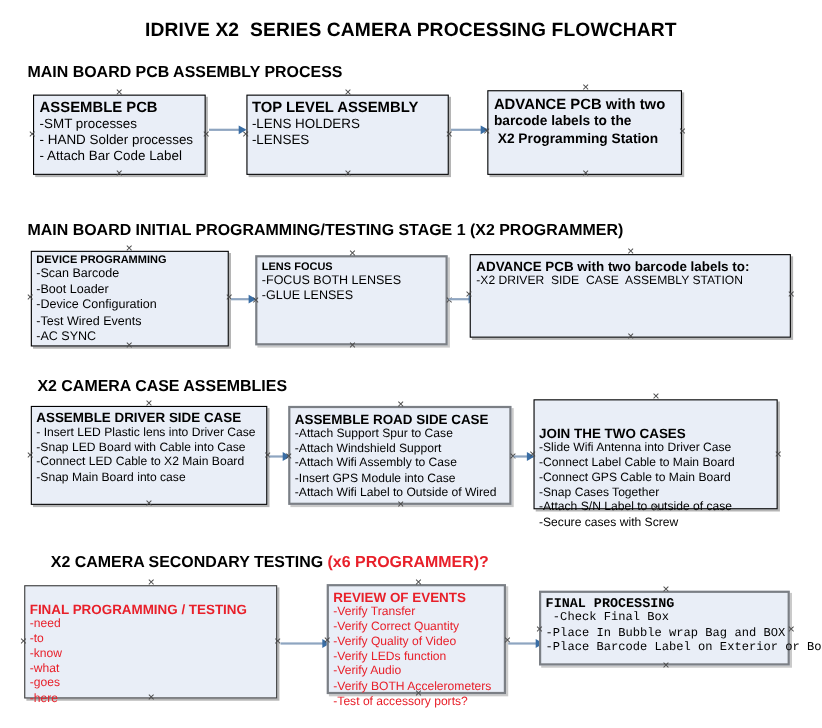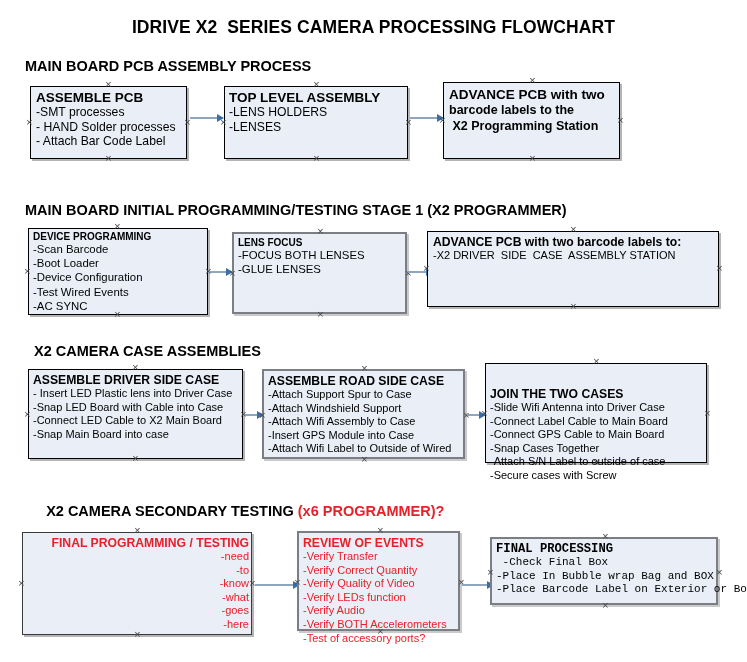--- a/index.html
+++ b/index.html
@@ -241,21 +241,21 @@
     <i class="hx" style="left:107px;top:95px;"></i>
     <i class="hx" style="left:-5px;top:46px;"></i>
     <i class="hx" style="left:218px;top:46px;"></i>
   </div>
 
   <div class="section-head" style="left:30px;top:487px;">
     <span>X2 CAMERA SECONDARY TESTING </span><span class="red">(x6 PROGRAMMER)?</span>
   </div>
 
   <div class="node s11 red dim" style="left:22px;top:532px;width:230px;height:103px;">
-    <div class="body" style="left:4px;top:3px;text-align:right;">
+    <div class="body" style="left:4px;top:14px;">
       <span class="hdr">FINAL PROGRAMMING / TESTING</span>
       <span class="ln">-need</span>
       <span class="ln">-to</span>
       <span class="ln">-know</span>
       <span class="ln">-what</span>
       <span class="ln">-goes</span>
       <span class="ln">-here</span>
     </div>
     <i class="hx" style="left:111px;top:-6px;"></i>
     <i class="hx" style="left:111px;top:98px;"></i>

